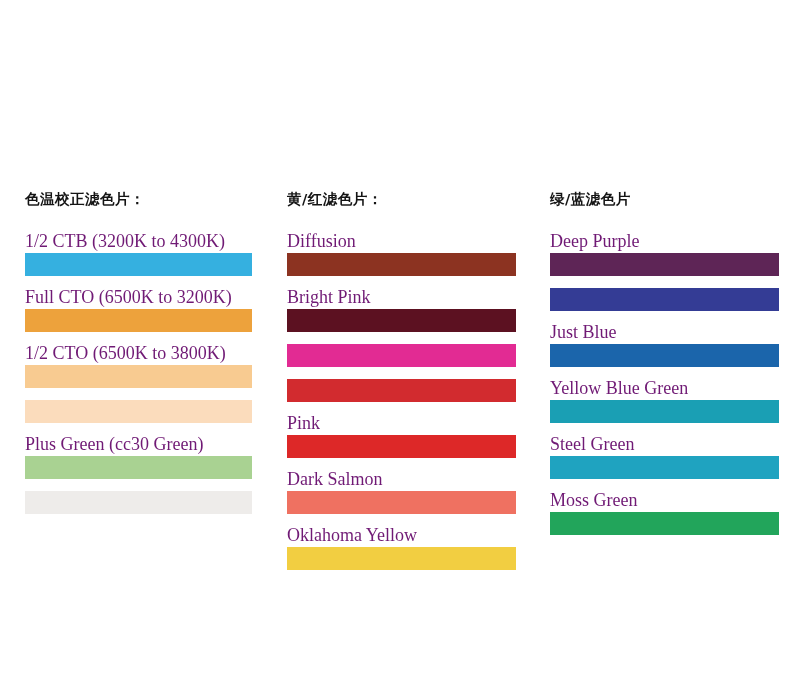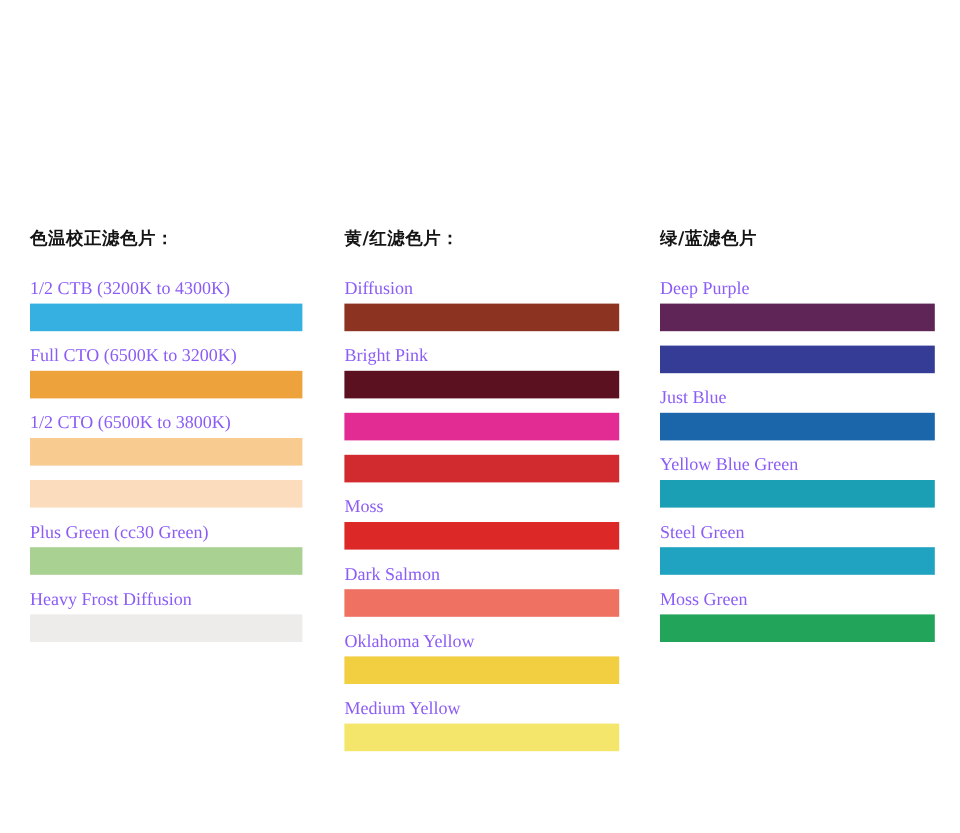--- a/index.html
+++ b/index.html
@@ -39,24 +39,24 @@
     letter-spacing: 0.5px;
     line-height: 18px;
     margin: 0 0 24px 0;
     white-space: nowrap;
   }
   .swatch-row {
     margin-bottom: 12px;
   }
   .swatch-label {
     font-family: "Liberation Serif", "DejaVu Serif", serif;
-    font-size: 15px;
+    font-size: 18px;
     font-weight: 400;
     line-height: 18px;
-    color: #8b5cf6;
+    color: #701a75;
     margin: 0 0 3px 0;
     white-space: nowrap;
   }
   .swatch-bar {
     width: 100%;
     height: 23px;
     display: block;
   }
   
   .col-0 .swatch-bar { width: 227px; }
@@ -82,55 +82,50 @@
         <div class="swatch-bar" style="background-color: rgb(248, 203, 145);"></div>
       </div>
       <div class="swatch-row">
         <div class="swatch-bar" style="background-color: rgb(251, 220, 188);"></div>
       </div>
       <div class="swatch-row">
         <div class="swatch-label">Plus Green (cc30 Green)</div>
         <div class="swatch-bar" style="background-color: rgb(169, 210, 146);"></div>
       </div>
       <div class="swatch-row">
-        <div class="swatch-label">Heavy Frost Diffusion</div>
         <div class="swatch-bar" style="background-color: rgb(238, 236, 234);"></div>
       </div>
     </div>
     <div class="column col-1">
       <div class="col-heading">黄/红滤色片：</div>
       <div class="swatch-row">
         <div class="swatch-label">Diffusion</div>
         <div class="swatch-bar" style="background-color: rgb(140, 51, 33);"></div>
       </div>
       <div class="swatch-row">
         <div class="swatch-label">Bright Pink</div>
         <div class="swatch-bar" style="background-color: rgb(92, 17, 33);"></div>
       </div>
       <div class="swatch-row">
         <div class="swatch-bar" style="background-color: rgb(226, 43, 147);"></div>
       </div>
       <div class="swatch-row">
         <div class="swatch-bar" style="background-color: rgb(210, 43, 47);"></div>
       </div>
       <div class="swatch-row">
-        <div class="swatch-label">Moss</div>
+        <div class="swatch-label">Pink</div>
         <div class="swatch-bar" style="background-color: rgb(221, 40, 40);"></div>
       </div>
       <div class="swatch-row">
         <div class="swatch-label">Dark Salmon</div>
         <div class="swatch-bar" style="background-color: rgb(239, 113, 97);"></div>
       </div>
       <div class="swatch-row">
         <div class="swatch-label">Oklahoma Yellow</div>
         <div class="swatch-bar" style="background-color: rgb(242, 206, 65);"></div>
-      </div>
-      <div class="swatch-row">
-        <div class="swatch-label">Medium Yellow</div>
-        <div class="swatch-bar" style="background-color: rgb(244, 230, 107);"></div>
       </div>
     </div>
     <div class="column col-2">
       <div class="col-heading">绿/蓝滤色片</div>
       <div class="swatch-row">
         <div class="swatch-label">Deep Purple</div>
         <div class="swatch-bar" style="background-color: rgb(94, 37, 86);"></div>
       </div>
       <div class="swatch-row">
         <div class="swatch-bar" style="background-color: rgb(52, 60, 149);"></div>

